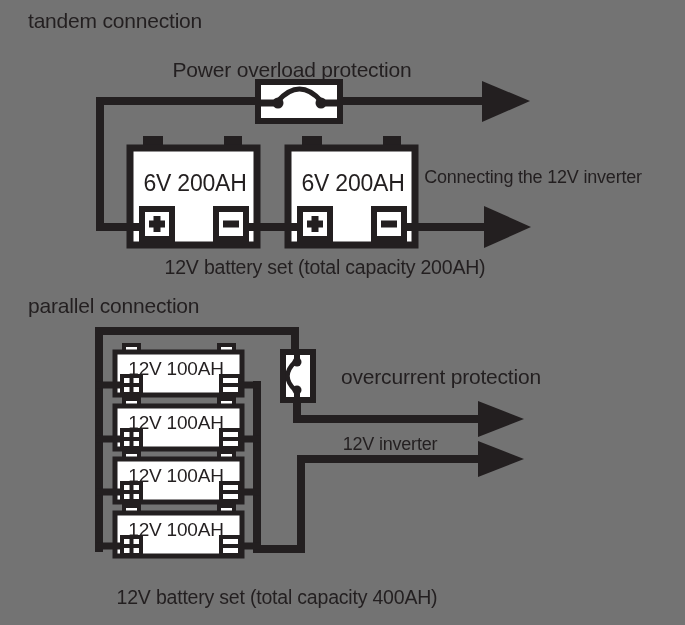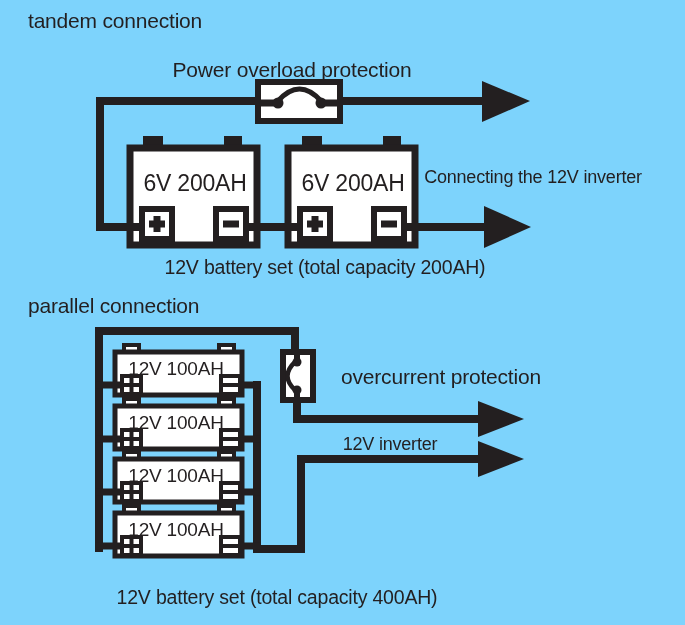--- a/index.html
+++ b/index.html
@@ -1,19 +1,19 @@
 <!DOCTYPE html>
 <html><head>
 <meta charset="utf-8">
 <style>
   html,body{margin:0;padding:0;background:#ffffff;}
   .stage{
     position:relative;
     width:685px;height:625px;
-    background:#7dd3fc;
+    background:#737373;
     font-family:"Liberation Sans",sans-serif;
     overflow:hidden;
   }
   svg{display:block;}
   text{
     font-family:"Liberation Sans",sans-serif;
     fill:#231f20;
     letter-spacing:-0.2px;
   }
   .h   {font-size:21px;}

